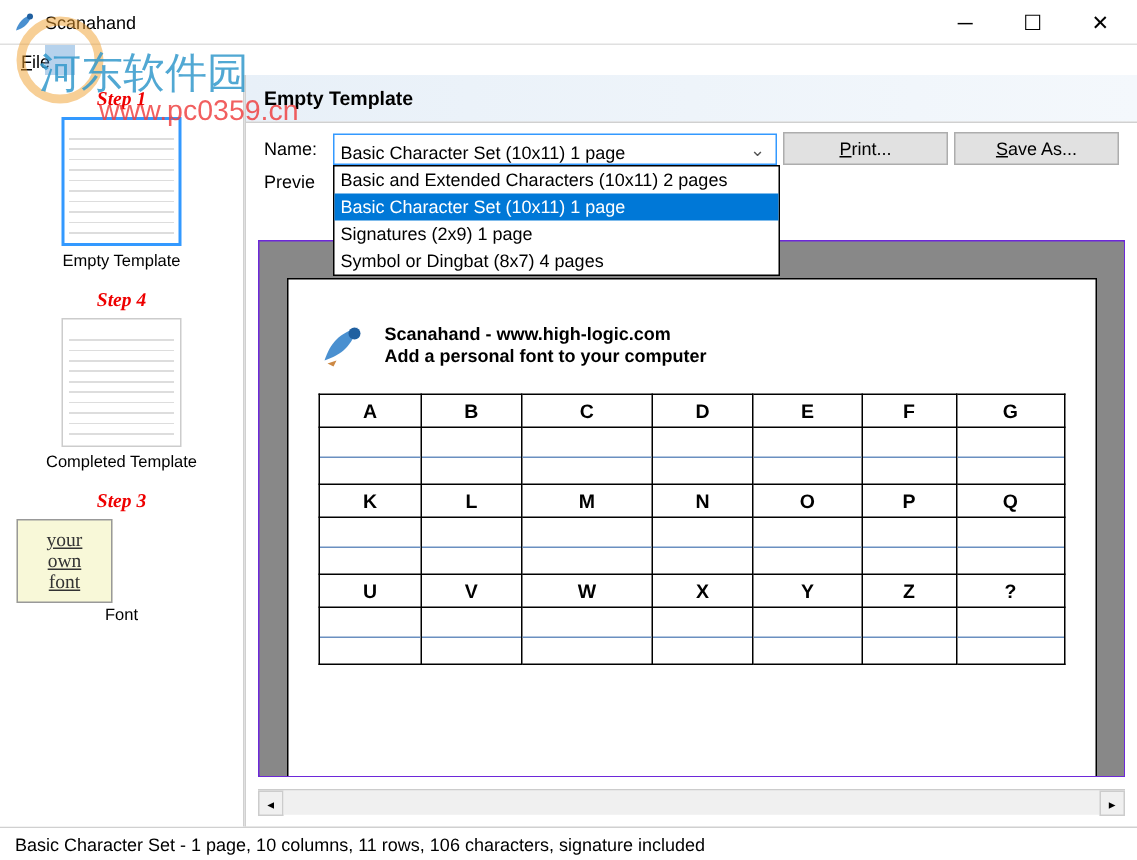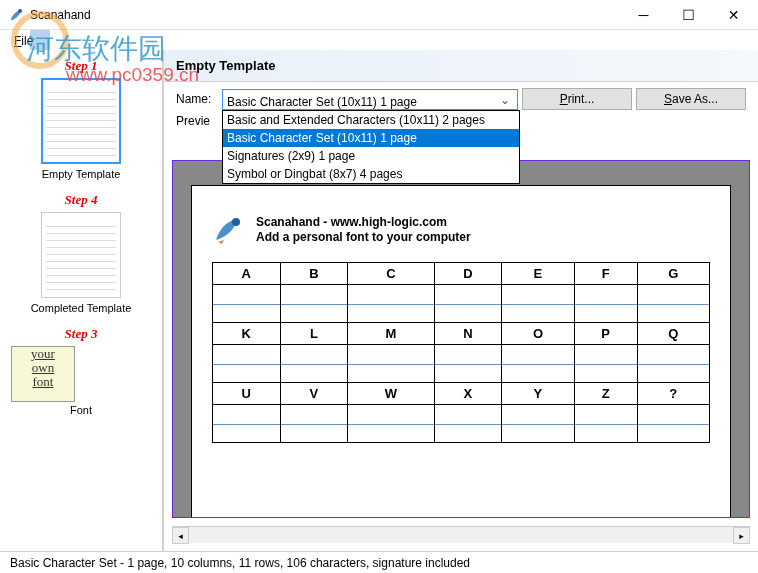--- a/index.html
+++ b/index.html
@@ -22,21 +22,21 @@
 
 .content-area { display: flex; height: calc(100% - 50px - 22px); }
 
 .sidebar { width: 163px; background: #fff; border-right: 1px solid #d0d0d0; display: flex; flex-direction: column; align-items: center; padding: 8px 4px; position: relative; z-index: 10; }
 .step-box { width: 140px; margin-bottom: 12px; text-align: center; cursor: pointer; }
 .step-title { color: #e00; font-weight: bold; font-size: 13px; margin-bottom: 4px; font-family: Georgia, serif; font-style: italic; }
 .step-thumb { width: 80px; height: 86px; border: 1px solid #ccc; margin: 0 auto 4px; background: #fff; display: flex; flex-direction: column; justify-content: center; align-items: center; padding: 4px; }
 .step-thumb.selected { border: 2px solid #3399ff; }
 .thumb-lines { width: 70px; height: 70px; background: repeating-linear-gradient(0deg, #ddd, #ddd 1px, #fff 1px, #fff 7px), repeating-linear-gradient(90deg, #ddd, #ddd 1px, #fff 1px, #fff 7px); }
 .step-label { font-size: 11px; margin-top: 2px; }
-.font-thumb { width: 64px; height: 56px; border: 1px solid #999; background: #f8f8d8; font-family: cursive; font-size: 13px; line-height: 14px; display: flex; flex-direction: column; justify-content: flex-start; text-decoration: underline; color: #333; }
+.font-thumb { width: 64px; height: 56px; border: 1px solid #999; background: #f8f8d8; font-family: cursive; font-size: 13px; line-height: 14px; display: flex; flex-direction: column; justify-content: center; text-decoration: underline; color: #333; }
 
 .main-panel { flex: 1; display: flex; flex-direction: column; border-left: 1px solid #d0d0d0; }
 .panel-header { background: linear-gradient(to right, #e8f0f8, #f4f8fc); padding: 8px 12px; font-weight: bold; font-size: 13px; border-bottom: 1px solid #d0d0d0; }
 .controls-row { display: flex; align-items: center; padding: 6px 12px 2px; gap: 0; }
 .controls-row .lbl { width: 46px; }
 .name-select { flex: 1; max-width: 296px; height: 21px; border: 1px solid #3399ff; padding: 0 4px; background: #fff; display: flex; align-items: flex-end; justify-content: space-between; position: relative; }
 .select-arrow { width: 16px; height: 18px; display: flex; align-items: center; justify-content: center; color: #555; }
 .btn { flex: 1; max-width: 110px; height: 22px; border: 1px solid #adadad; background: #e1e1e1; font-size: 12px; display: flex; align-items: center; justify-content: center; margin-left: 4px; }
 .btn u { text-decoration: underline; }
 

